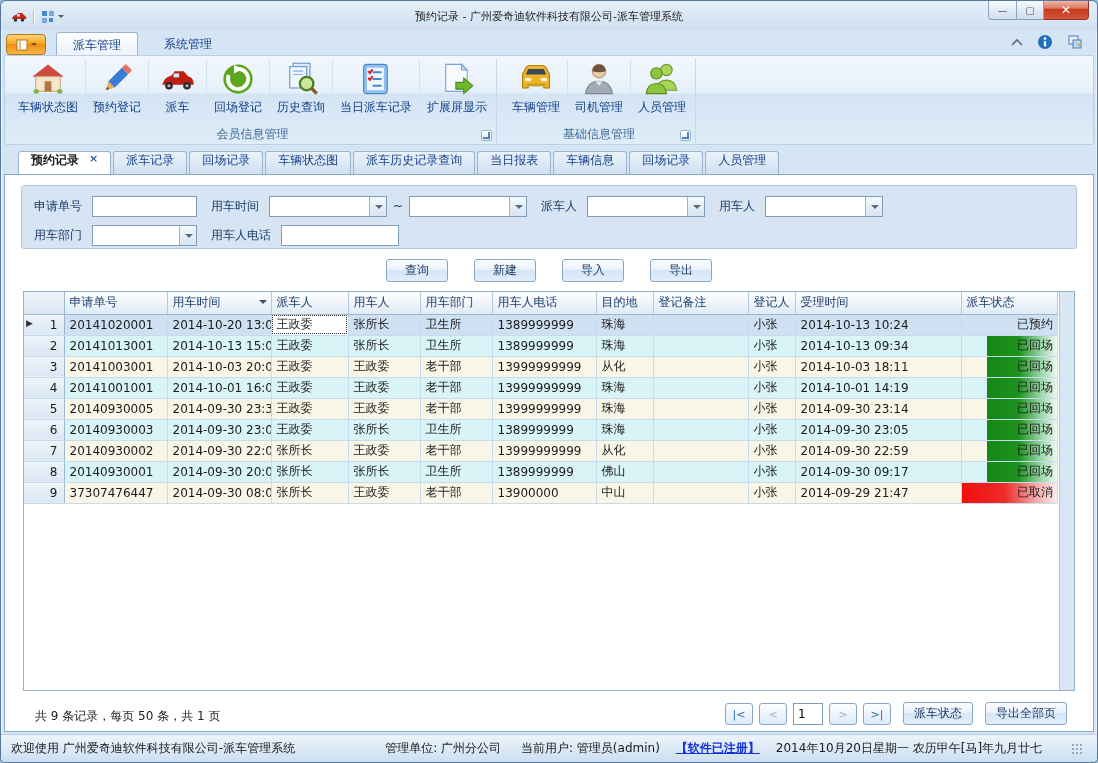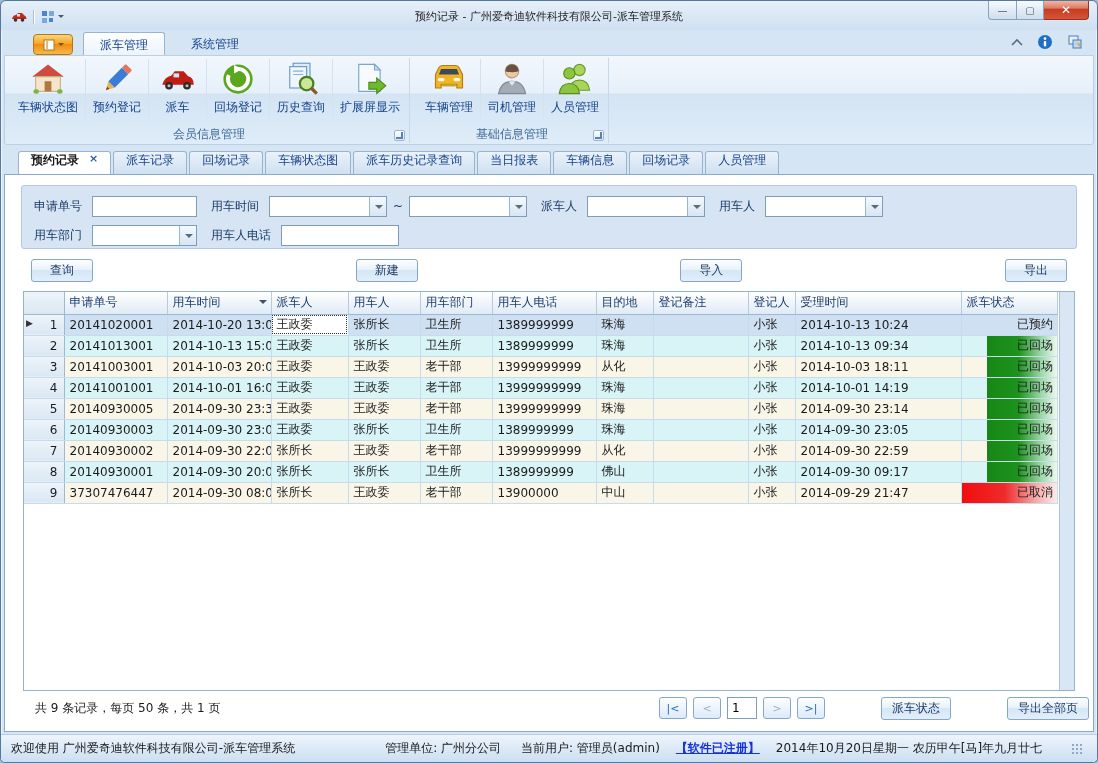--- a/index.html
+++ b/index.html
@@ -13,21 +13,21 @@
   .qat-sep{ width:1px; height:14px; background:#aebfd2; box-shadow:1px 0 0 #fff; }
   .tb-title{ position:absolute; left:0; right:0; text-align:center; color:#1e1e1e; font-size:11px; }
   .win-controls{ position:absolute; top:0; right:8px; display:flex; z-index:3; }
   .win-btn{ height:19px; border:1px solid #8aa3bd; border-top:none; display:flex; align-items:center; justify-content:center;
             font-size:10px; color:#4a5a6a; background:linear-gradient(#f6fafd,#cfdded); cursor:default; }
   .win-btn.min{ width:29px; border-radius:0 0 0 4px; }
   .win-btn.max{ width:27px; border-left:none; }
   .win-btn.close{ width:45px; border-left:none; border-radius:0 0 4px 0; border-color:#92342a;
             background:linear-gradient(#f0b5a5 0%,#de7a60 40%,#c63b23 45%,#d55535 100%); color:#fff; font-weight:bold; font-size:12px;}
   
-  .ribbon-tabs{ height:25px; display:flex; align-items:flex-end; padding:0 10px 0 32px; position:relative; }
+  .ribbon-tabs{ height:25px; display:flex; align-items:flex-end; padding:0 10px 0 5px; position:relative; }
   .app-button{ width:40px; height:21px; margin-bottom:0; border:1px solid #b07817; border-radius:4px;
                background:linear-gradient(#fcd57e,#f6a623 45%,#ef8e12 50%,#f7b84a); display:flex; align-items:center; justify-content:center; gap:3px; }
   .rtab{ height:23px; padding:4px 16px 0; margin-left:10px; color:#15428b; font-size:12px; }
   .rtab.active{ background:linear-gradient(#fdfeff,#ecf3fb); border:1px solid #9ab4d0; border-bottom:none;
                 border-radius:3px 3px 0 0; color:#15428b; }
   .rt-right{ position:absolute; right:14px; top:4px; display:flex; align-items:center; gap:14px; }
   
   .ribbon-body{ height:90px; margin:0 3px; border:1px solid #bcd0e4; border-radius:0 0 3px 3px;
                 background:linear-gradient(#f2f7fd 0%,#e6f0fa 42%,#d4e4f3 43%,#dfecf9 100%);
                 display:flex; padding:2px 2px 1px 4px; gap:6px; }
@@ -55,21 +55,21 @@
                  padding:9px 10px 0 12px; }
   .f-row{ display:flex; align-items:center; height:22px; margin-bottom:7px; }
   .f-label{ color:#1b3c66; margin-right:10px; white-space:nowrap; }
   .f-input{ height:21px; background:#fff; border:1px solid #7f9db9; }
   .f-input input{ width:100%; height:100%; border:none; outline:none; font:inherit; padding:0 3px; background:transparent; }
   .combo{ height:21px; background:#fff; border:1px solid #7f9db9; display:flex; }
   .combo-field{ flex:1; }
   .combo-btn{ width:17px; border-left:1px solid #9ab6d0; background:linear-gradient(#f4f9fd,#d7e5f3); position:relative; }
   .combo-btn::after{ content:""; position:absolute; left:5px; top:8px; border:4px solid transparent; border-top-color:#5a6b7c; }
   .tilde{ margin:0 6px; color:#1b3c66; }
-  .actions-row{ height:24px; margin:10px 26px 0; display:flex; justify-content:space-between; gap:26px; }
+  .actions-row{ height:24px; margin:10px 12px 0; display:flex; justify-content:center; gap:26px; }
   .btn{ width:62px; height:23px; border:1px solid #86a7c7; border-radius:3px; color:#1d3a66; font-size:12px;
         background:linear-gradient(#fdfeff 0%,#e9f2fa 45%,#d5e6f5 50%,#e2eefb 100%);
         display:flex; align-items:center; justify-content:center; }
   
   .grid{ flex:1; margin:8px 18px 0; border:1px solid #93b2cc; position:relative; background:#fff; overflow:hidden; }
   .grid table{ border-collapse:collapse; table-layout:fixed; width:calc(100% - 16px); }
   .grid th{ height:22px; background:linear-gradient(#ffffff,#dfeaf5); border-right:1px solid #b5cbe0; border-bottom:1px solid #9db9d2;
             color:#1d3e6e; font-weight:normal; text-align:left; padding:0 5px; white-space:nowrap; overflow:hidden; position:relative; }
   .grid td{ height:21px; border-right:1px solid #c6dcee; border-bottom:1px solid #c6dcee; padding:0 5px;
             color:#1b1b1b; white-space:nowrap; overflow:hidden; }
@@ -80,21 +80,21 @@
   tr.cream td{ background:#f9f5e7; }
   tr td.ind{ background:linear-gradient(#eef4fa,#dae7f3) !important; }
   td.focused{ background:#fff !important; outline:1px dotted #333; outline-offset:-2px; }
   td.status-cell{ padding:0; }
   .status-bar{ height:100%; display:flex; align-items:center; justify-content:flex-end; padding:0 4px; }
   .status-bar.returned{ background:linear-gradient(to right,#168716 0%,#1d921d 45%,#9ed8ab 78%,#eef9ef 100%);margin-left:25px; }
   .status-bar.cancelled{ background:linear-gradient(to right,#f20d0d 0%,#ee2b2b 45%,#f5aaaa 78%,#fdecec 100%); }
   .filter-arrow{ position:absolute; right:4px; top:8px; border:4px solid transparent; border-top-color:#3c536b; }
   .vscroll{ position:absolute; top:0; right:0; bottom:0; width:15px; background:#d9e7f4; border-left:1px solid #aac4dc; }
   
-  .grid-footer{ height:40px; display:flex; align-items:center; padding:0 4px 6px 30px; background:#fff;gap:44px; }
+  .grid-footer{ height:40px; display:flex; align-items:flex-end; padding:0 26px 6px 30px; background:#fff; }
   .summary{ color:#1b1b1b; }
   .pager{ margin-left:auto; display:flex; align-items:center; gap:6px; }
   .pg-btn{ width:28px; height:22px; border:1px solid #86a7c7; border-radius:3px; display:flex; align-items:center; justify-content:center;
            background:linear-gradient(#fdfeff,#dceafa); color:#2b6cb5; font-size:11px; }
   .pg-btn.disabled{ color:#9ab0c4; }
   .pg-input{ width:30px; height:22px; border:1px solid #7f9db9; text-align:left; padding:0 4px; font:inherit; outline:none; }
   .export-btn{ height:23px; padding:0 10px; margin-left:12px; border:1px solid #86a7c7; border-radius:3px; color:#1d3a66;
            background:linear-gradient(#fdfeff 0%,#e9f2fa 45%,#d5e6f5 50%,#e2eefb 100%); display:flex; align-items:center; }
   
   .statusbar{ height:28px; margin-top:2px; display:flex; align-items:center; padding:0 14px 0 10px;
@@ -212,20 +212,32 @@
         <div class="rbtn">
           <svg viewBox="0 0 32 32">
               <rect x="9" y="2" width="15" height="19" fill="#dcebf9" stroke="#6b98c8"></rect>
               <rect x="6" y="5" width="15" height="19" fill="#eef5fc" stroke="#6b98c8"></rect>
               <line x1="9" y1="9" x2="18" y2="9" stroke="#8ab0d6"></line>
               <line x1="9" y1="12" x2="18" y2="12" stroke="#8ab0d6"></line>
               <circle cx="21" cy="20" r="6" fill="#cde79a" stroke="#4a7f1f" stroke-width="2"></circle>
               <line x1="25.5" y1="24.5" x2="30" y2="29" stroke="#8a5a2a" stroke-width="3"></line>
             </svg>
           <span class="rbtn-label">历史查询</span>
+        </div>
+        <div class="rbtn">
+          <svg viewBox="0 0 32 32">
+              <rect x="5" y="3" width="21" height="26" rx="3" fill="#8fc0ef" stroke="#4a86c8"></rect>
+              <rect x="8" y="6" width="15" height="20" fill="#eef6ff"></rect>
+              <line x1="13" y1="10" x2="21" y2="10" stroke="#4a86c8" stroke-width="1.6"></line>
+              <line x1="13" y1="16" x2="21" y2="16" stroke="#4a86c8" stroke-width="1.6"></line>
+              <line x1="13" y1="22" x2="21" y2="22" stroke="#4a86c8" stroke-width="1.6"></line>
+              <path d="M9 9 l1.6 1.8 2.4-3.4" stroke="#d22" stroke-width="1.8" fill="none"></path>
+              <path d="M9 15 l1.6 1.8 2.4-3.4" stroke="#d22" stroke-width="1.8" fill="none"></path>
+            </svg>
+          <span class="rbtn-label">当日派车记录</span>
         </div>
         <div class="rbtn">
           <svg viewBox="0 0 32 32">
               <path d="M6 3 h14 l5 5 v19 H6 z" fill="#f7fbff" stroke="#77a5d2"></path>
               <path d="M20 3 l5 5 h-5 z" fill="#cfe0f0" stroke="#77a5d2"></path>
               <path d="M15 19 h7 v-4 l8 7 -8 7 v-4 h-7 z" fill="#6fba2c" stroke="#4c8b1a"></path>
             </svg>
           <span class="rbtn-label">扩展屏显示</span>
         </div>
       </div>

